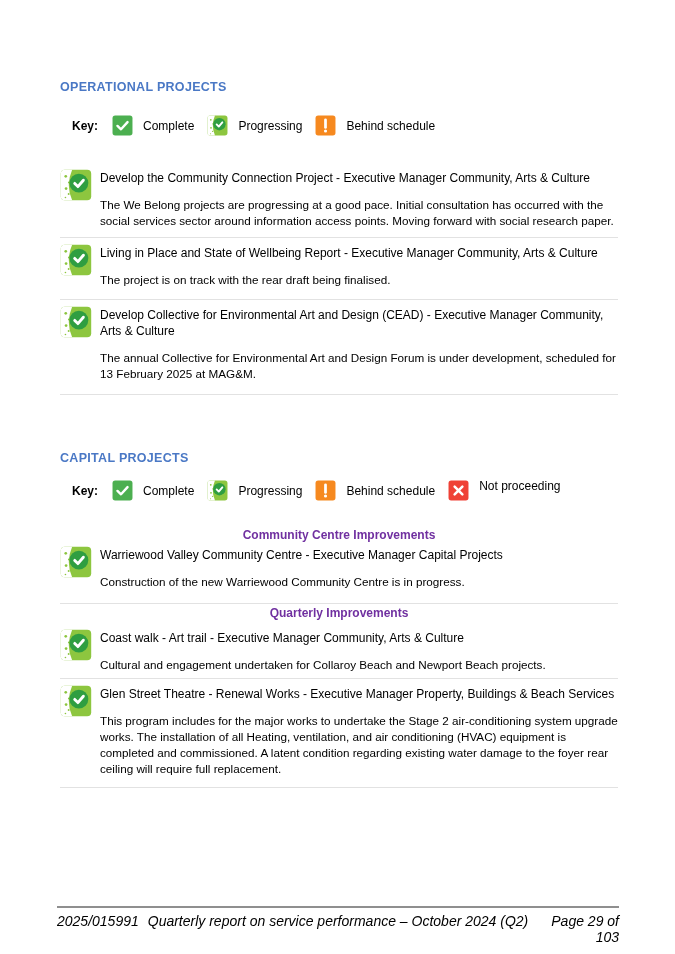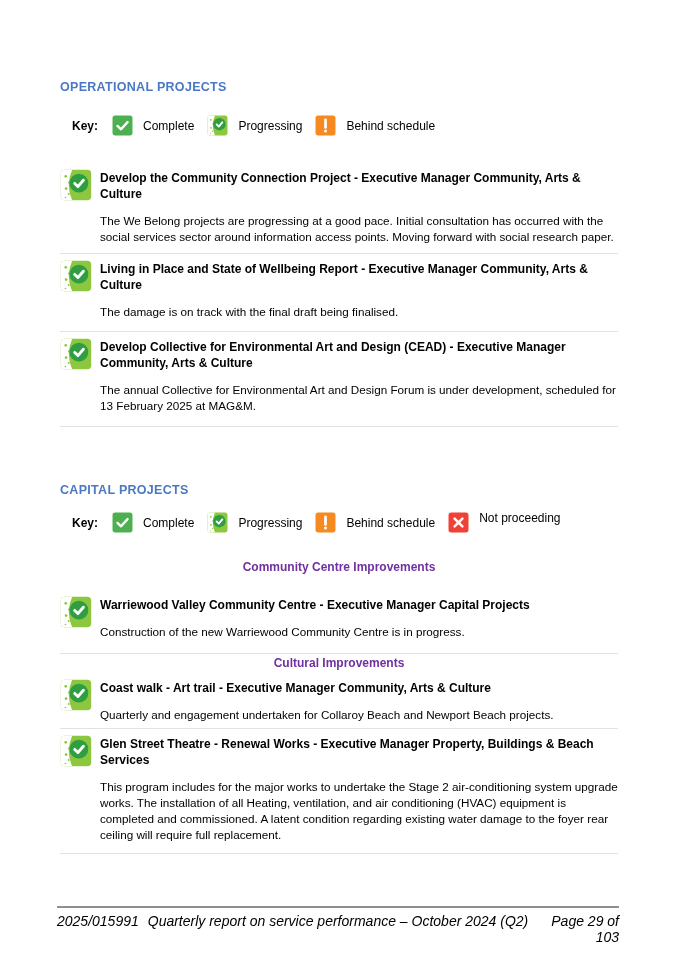--- a/index.html
+++ b/index.html
@@ -30,35 +30,35 @@
   .rows { margin-top:27px; }
   .rows.cap-rows { margin-top:0; }
 
   .project-row {
     display:flex; align-items:flex-start;
     padding:5px 0 9px;
     border-bottom:1px solid var(--divider,#E2E2E2);
   }
   .project-row .icon-cell { flex:0 0 32px; margin-top:1px; }
   .project-body { margin-left:8px; width:524px; padding-top:2px; }
-  .project-title { font-size:12px; font-weight:bold; line-height:16px; }
+  .project-title { font-size:12px; font-weight:normal; line-height:16px; }
   .project-desc { font-size:11.7px; line-height:16px; margin-top:11px; }
 
   .row-op1 { padding-bottom:8px; }
   .row-op2 { padding-bottom:11px; }
   .row-op3 { padding-bottom:12px; }
   .row-warriewood { padding-top:0; padding-bottom:13px;justify-content:center; }
   .row-coast { padding-bottom:5px; }
   .row-glen { padding-bottom:10px; }
 
   .group-subheading {
     text-align:center; font-size:12px; font-weight:bold;
     color:var(--subheading-purple,#7030A0);
   }
-  .sub-1 { margin-top:27px; margin-bottom:21px; }
+  .sub-1 { margin-top:27px; margin-bottom:3px; }
   .sub-2 { margin-top:2px; margin-bottom:3px; }
 
   .footer {
     position:absolute; left:57px; right:56px; top:906px;
     border-top:2px solid #8F8F8F; padding-top:5px;
     display:flex; align-items:flex-start;
     font-style:italic; font-size:14px;
   }
   .footer .f-left  { flex:1; text-align:left; }
   .footer .f-center{ flex:0 0 auto; text-align:center; }
@@ -142,21 +142,21 @@
         </div>
       </div>
       <div class="project-row row-op2">
         <span class="icon-cell icon-wrap">
             <svg class="row-icon">
               <use href="#ic-progressing"></use>
             </svg>
           </span>
         <div class="project-body">
           <div class="project-title">Living in Place and State of Wellbeing Report - Executive Manager Community, Arts &amp; Culture</div>
-          <div class="project-desc">The damage is on track with the final draft being finalised.</div>
+          <div class="project-desc">The project is on track with the rear draft being finalised.</div>
         </div>
       </div>
       <div class="project-row row-op3">
         <span class="icon-cell icon-wrap">
             <svg class="row-icon">
               <use href="#ic-progressing"></use>
             </svg>
           </span>
         <div class="project-body">
           <div class="project-title">Develop Collective for Environmental Art and Design (CEAD) - Executive Manager Community, Arts &amp; Culture</div>
@@ -213,31 +213,31 @@
               <use href="#ic-progressing"></use>
             </svg>
           </span>
         <div class="project-body">
           <div class="project-title">Warriewood Valley Community Centre - Executive Manager Capital Projects</div>
           <div class="project-desc">Construction of the new Warriewood Community Centre is in progress.</div>
         </div>
       </div>
     </div>
 
-    <h3 class="group-subheading sub-2">Cultural Improvements</h3>
+    <h3 class="group-subheading sub-2">Quarterly Improvements</h3>
     <div class="rows cap-rows">
       <div class="project-row row-coast">
         <span class="icon-cell icon-wrap">
             <svg class="row-icon">
               <use href="#ic-progressing"></use>
             </svg>
           </span>
         <div class="project-body">
           <div class="project-title">Coast walk - Art trail - Executive Manager Community, Arts &amp; Culture</div>
-          <div class="project-desc">Quarterly and engagement undertaken for Collaroy Beach and Newport Beach projects.</div>
+          <div class="project-desc">Cultural and engagement undertaken for Collaroy Beach and Newport Beach projects.</div>
         </div>
       </div>
       <div class="project-row row-glen">
         <span class="icon-cell icon-wrap">
             <svg class="row-icon">
               <use href="#ic-progressing"></use>
             </svg>
           </span>
         <div class="project-body">
           <div class="project-title">Glen Street Theatre - Renewal Works - Executive Manager Property, Buildings &amp; Beach Services</div>

